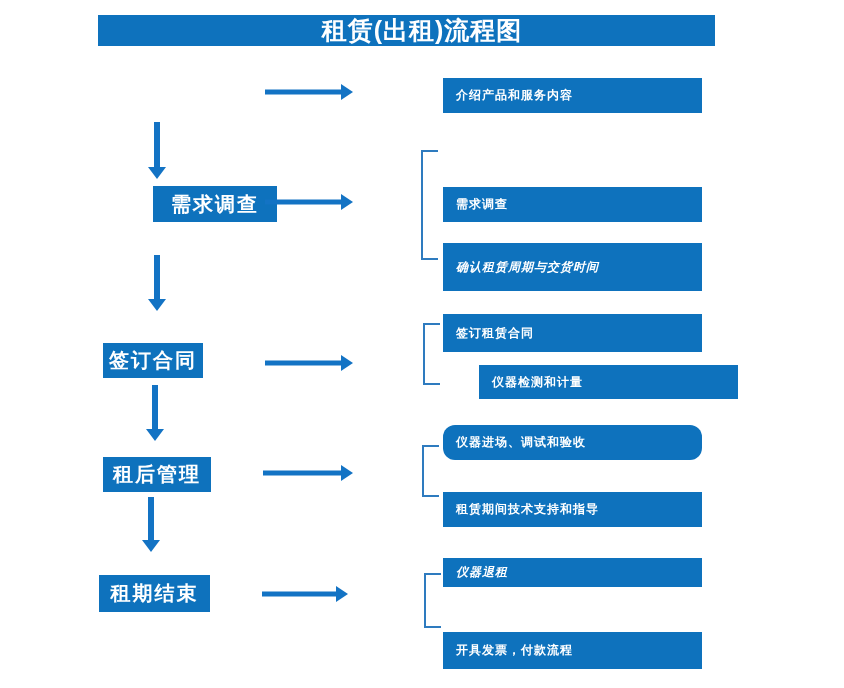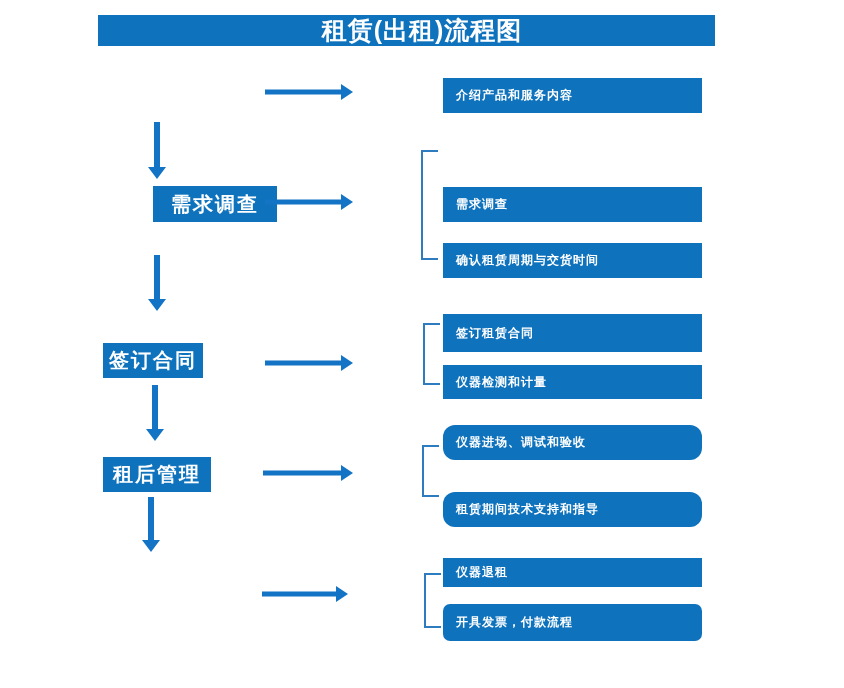--- a/index.html
+++ b/index.html
@@ -67,27 +67,27 @@
     font-size: 12px;
     display: flex;
     align-items: center;
     padding-left: 13px;
     letter-spacing: 1px;
     white-space: nowrap;
   }
   #detail-1  { top: 78px;  height: 35px; }
   #detail-2  { top: 135px; height: 33px; }
   #detail-3  { top: 187px; height: 35px; }
-  #detail-4  { top: 243px; height: 35px; }
+  #detail-4  { top: 243px; height: 48px; font-style: italic; }
   #detail-5  { top: 314px; height: 38px; }
-  #detail-6  { top: 365px; height: 34px; }
+  #detail-6  { top: 365px; height: 34px; margin-left: 36px; }
   #detail-7  { top: 425px; height: 35px; border-radius: 12px; }
-  #detail-8  { top: 492px; height: 35px; border-radius: 12px; }
-  #detail-9  { top: 558px; height: 29px; }
-  #detail-10 { top: 604px; height: 37px; border-radius: 7px; }
+  #detail-8  { top: 492px; height: 35px; }
+  #detail-9  { top: 558px; height: 29px; font-style: italic; }
+  #detail-10 { top: 632px; height: 37px; }
   
   .h-arrow { position: absolute; height: 16px; }
   .h-arrow::before {
     content: "";
     position: absolute;
     left: 0; right: 10px; top: 50%;
     transform: translateY(-50%);
     height: 5px;
     background: var(--arrow);
   }
@@ -146,20 +146,21 @@
 </head>
 <body>
 
 <div class="canvas">
 
   <div class="title-bar">租赁(出租)流程图</div>
 
   <div class="stage" id="stage-2">需求调查</div>
   <div class="stage" id="stage-3">签订合同</div>
   <div class="stage" id="stage-4">租后管理</div>
+  <div class="stage" id="stage-5">租期结束</div>
 
   <div class="v-arrow" id="varrow-1"></div>
   <div class="v-arrow" id="varrow-2"></div>
   <div class="v-arrow" id="varrow-3"></div>
   <div class="v-arrow" id="varrow-4"></div>
 
   <div class="h-arrow" id="harrow-1"></div>
   <div class="h-arrow" id="harrow-2"></div>
   <div class="h-arrow" id="harrow-3"></div>
   <div class="h-arrow" id="harrow-4"></div>

